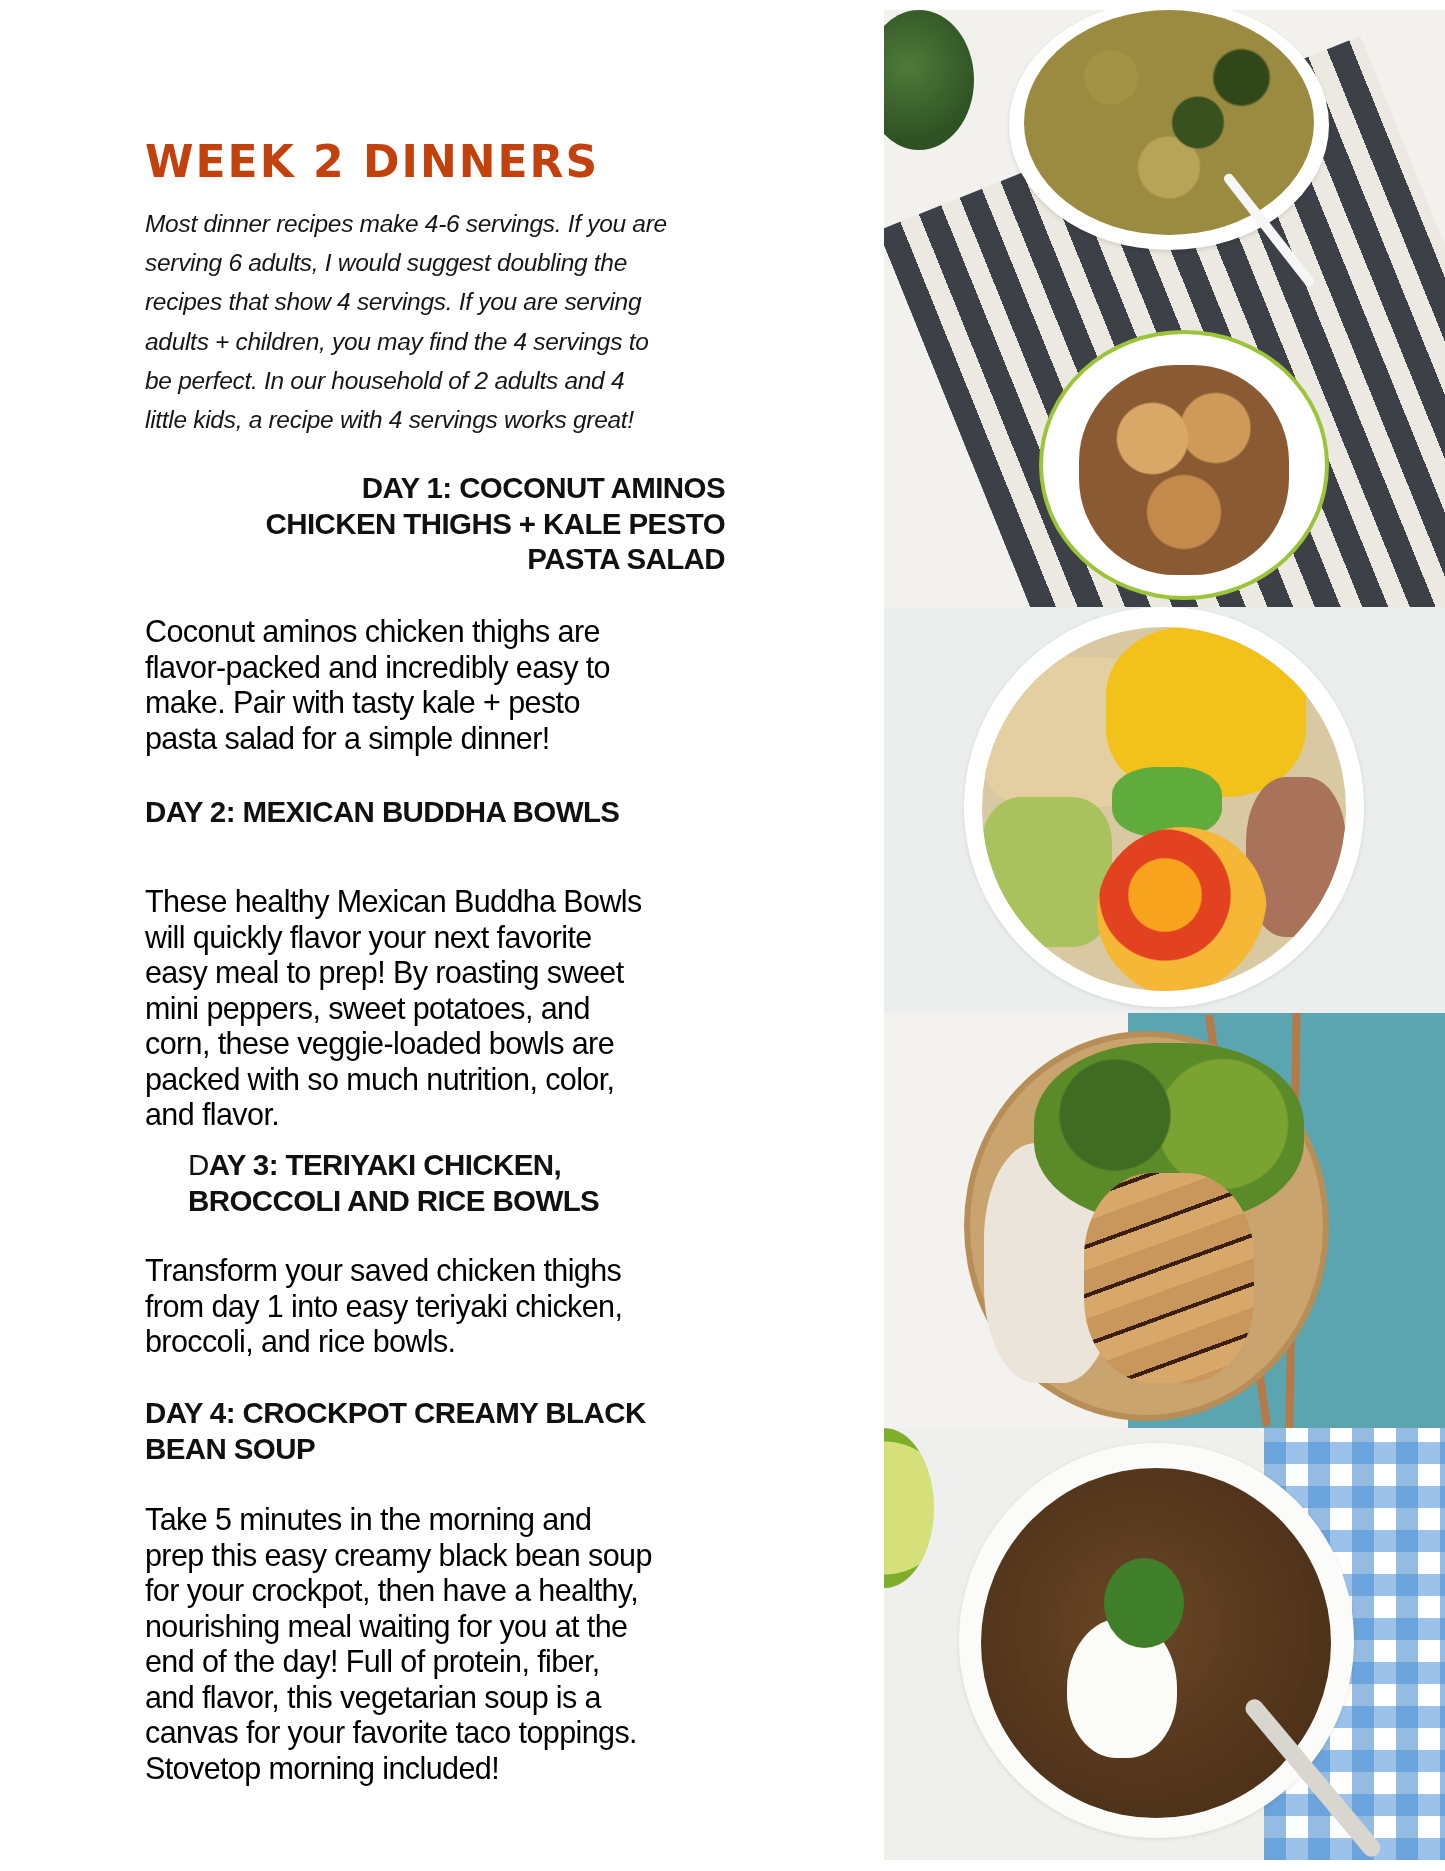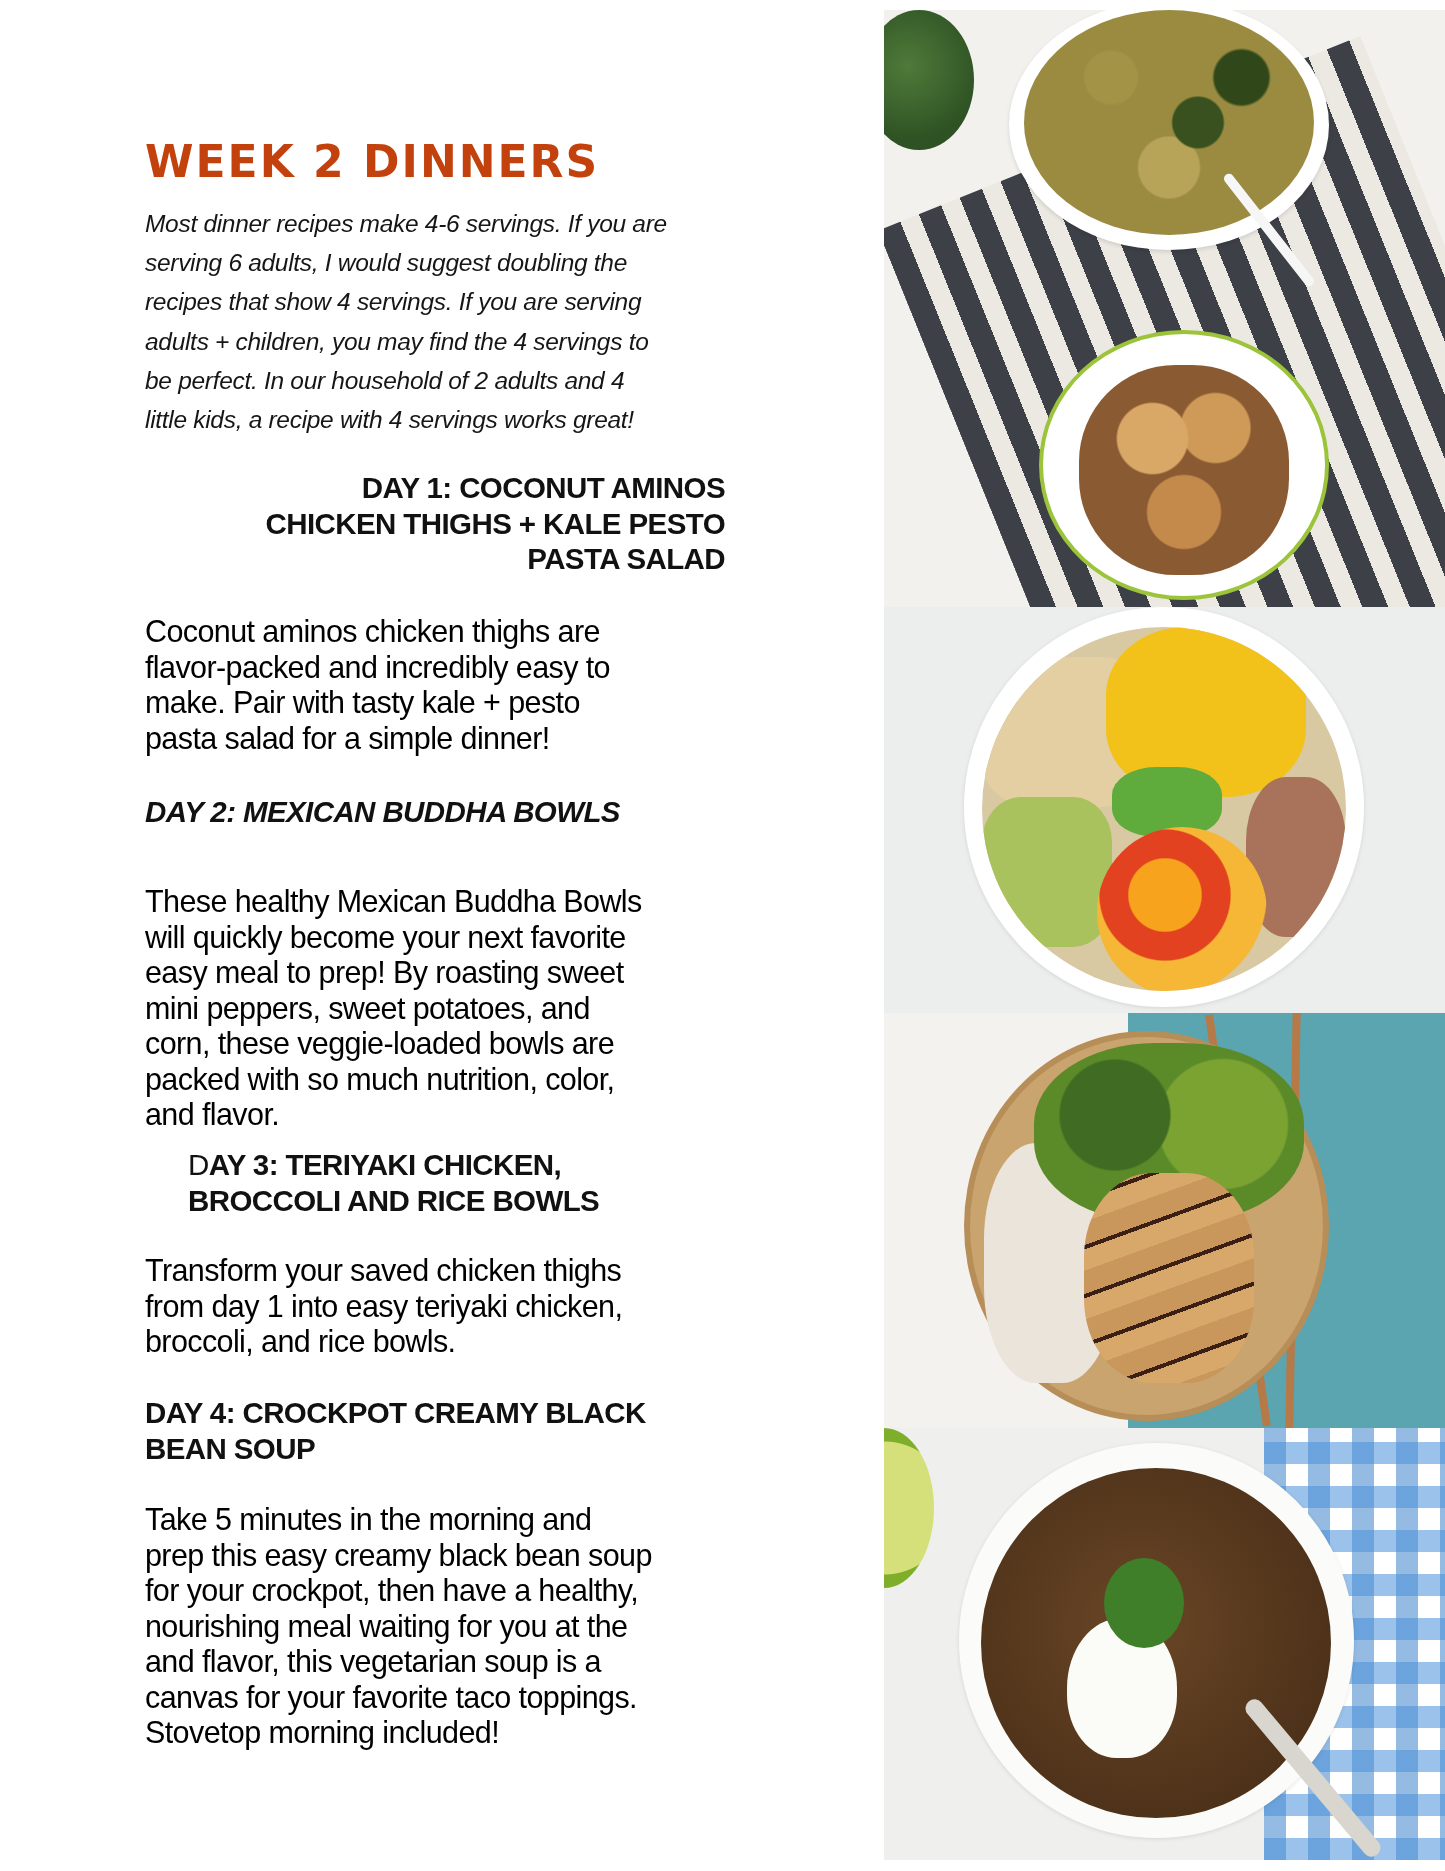--- a/index.html
+++ b/index.html
@@ -115,26 +115,26 @@
   <span class="line">CHICKEN THIGHS + KALE PESTO</span>
   <span class="line">PASTA SALAD</span>
 </h2>
 <p class="para" style="top:614px;">
   <span class="line">Coconut aminos chicken thighs are</span>
   <span class="line">flavor-packed and incredibly easy to</span>
   <span class="line">make.  Pair with tasty kale + pesto</span>
   <span class="line">pasta salad for a simple dinner!</span>
 </p>
 
-<h2 class="heading" style="top:794px;font-style:italic;">
+<h2 class="heading" style="top:794px;">
   <span class="line">DAY 2: MEXICAN BUDDHA BOWLS</span>
 </h2>
 <p class="para" style="top:864px;margin-top:20px;">
   <span class="line">These healthy Mexican Buddha Bowls</span>
-  <span class="line">will quickly become your next favorite</span>
+  <span class="line">will quickly flavor your next favorite</span>
   <span class="line">easy meal to prep!  By roasting sweet</span>
   <span class="line">mini peppers, sweet potatoes, and</span>
   <span class="line">corn, these veggie-loaded bowls are</span>
   <span class="line">packed with so much nutrition, color,</span>
   <span class="line">and flavor.</span>
 </p>
 
 <h2 class="heading" style="top:1147px;margin-left:43px;">
   <span class="line"><span class="light">D</span><span>AY 3: TERIYAKI CHICKEN,</span></span>
   <span class="line">BROCCOLI AND RICE BOWLS</span>
@@ -147,20 +147,21 @@
 
 <h2 class="heading" style="top:1395px;">
   <span class="line">DAY 4: CROCKPOT CREAMY BLACK</span>
   <span class="line">BEAN SOUP</span>
 </h2>
 <p class="para" style="top:1502px;">
   <span class="line">Take 5 minutes in the morning and</span>
   <span class="line">prep this easy creamy black bean soup</span>
   <span class="line">for your crockpot, then have a healthy,</span>
   <span class="line">nourishing meal waiting for you at the</span>
+  <span class="line">end of the day! Full of protein, fiber,</span>
   <span class="line">and flavor, this vegetarian soup is a</span>
   <span class="line">canvas for your favorite taco toppings.</span>
   <span class="line">Stovetop morning included!</span>
 </p>
 
 <div class="photo-col">
   <div class="photo p1" title="kale pesto pasta salad and coconut aminos chicken thighs">
     <div class="towel"></div>
     <div class="kale"></div>
     <div class="bowl1"></div>

